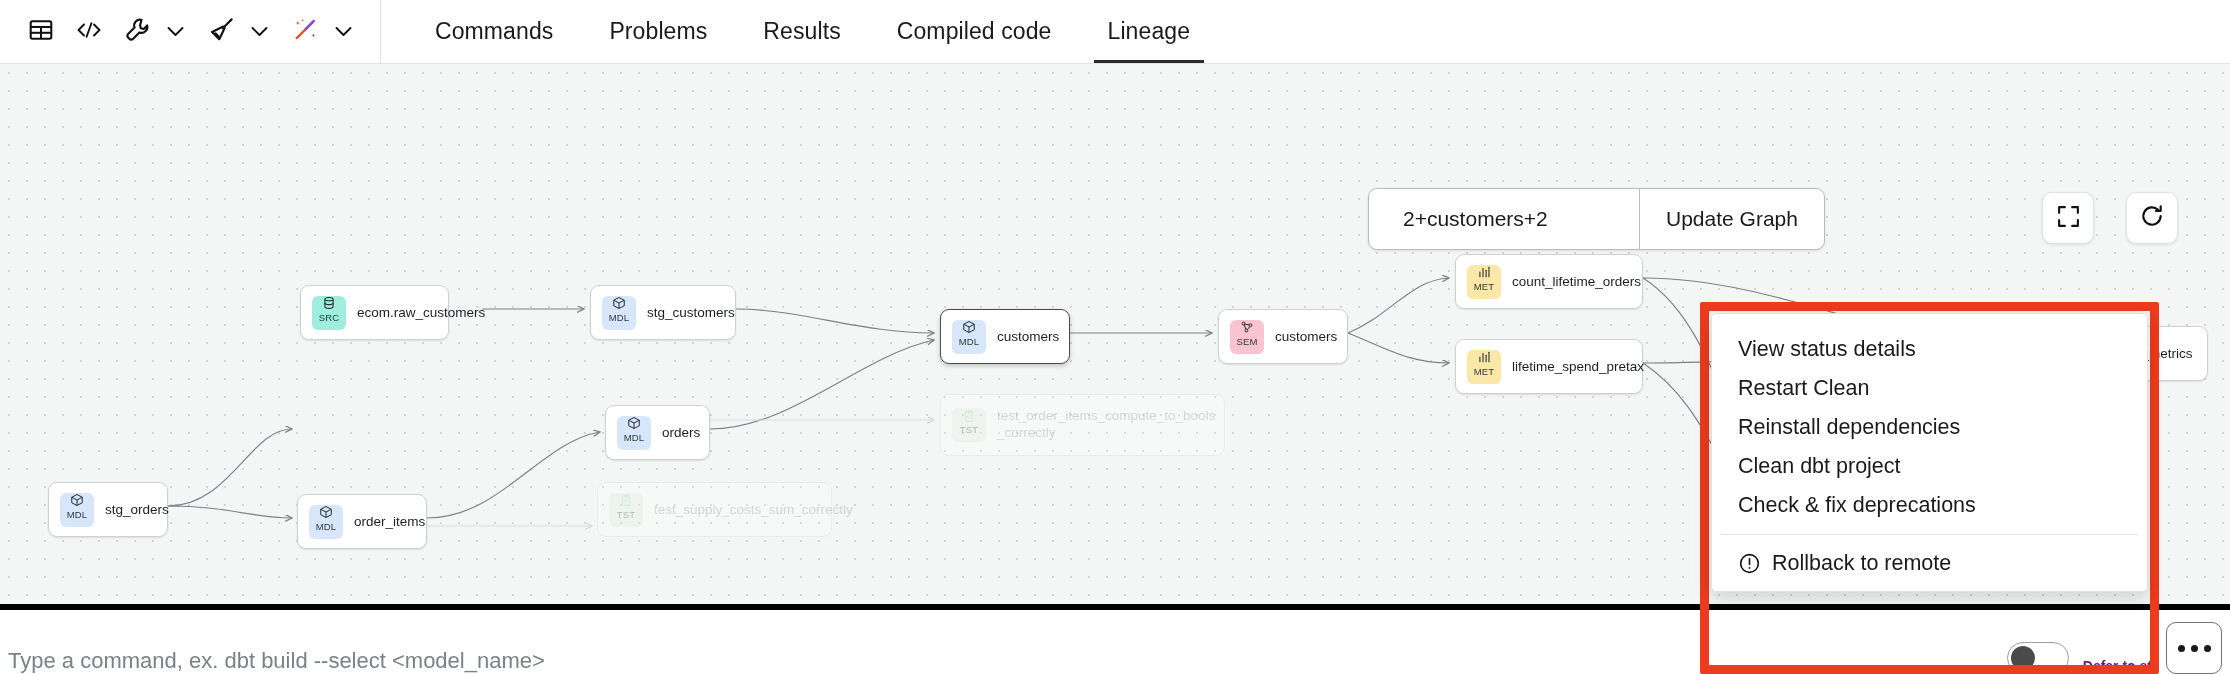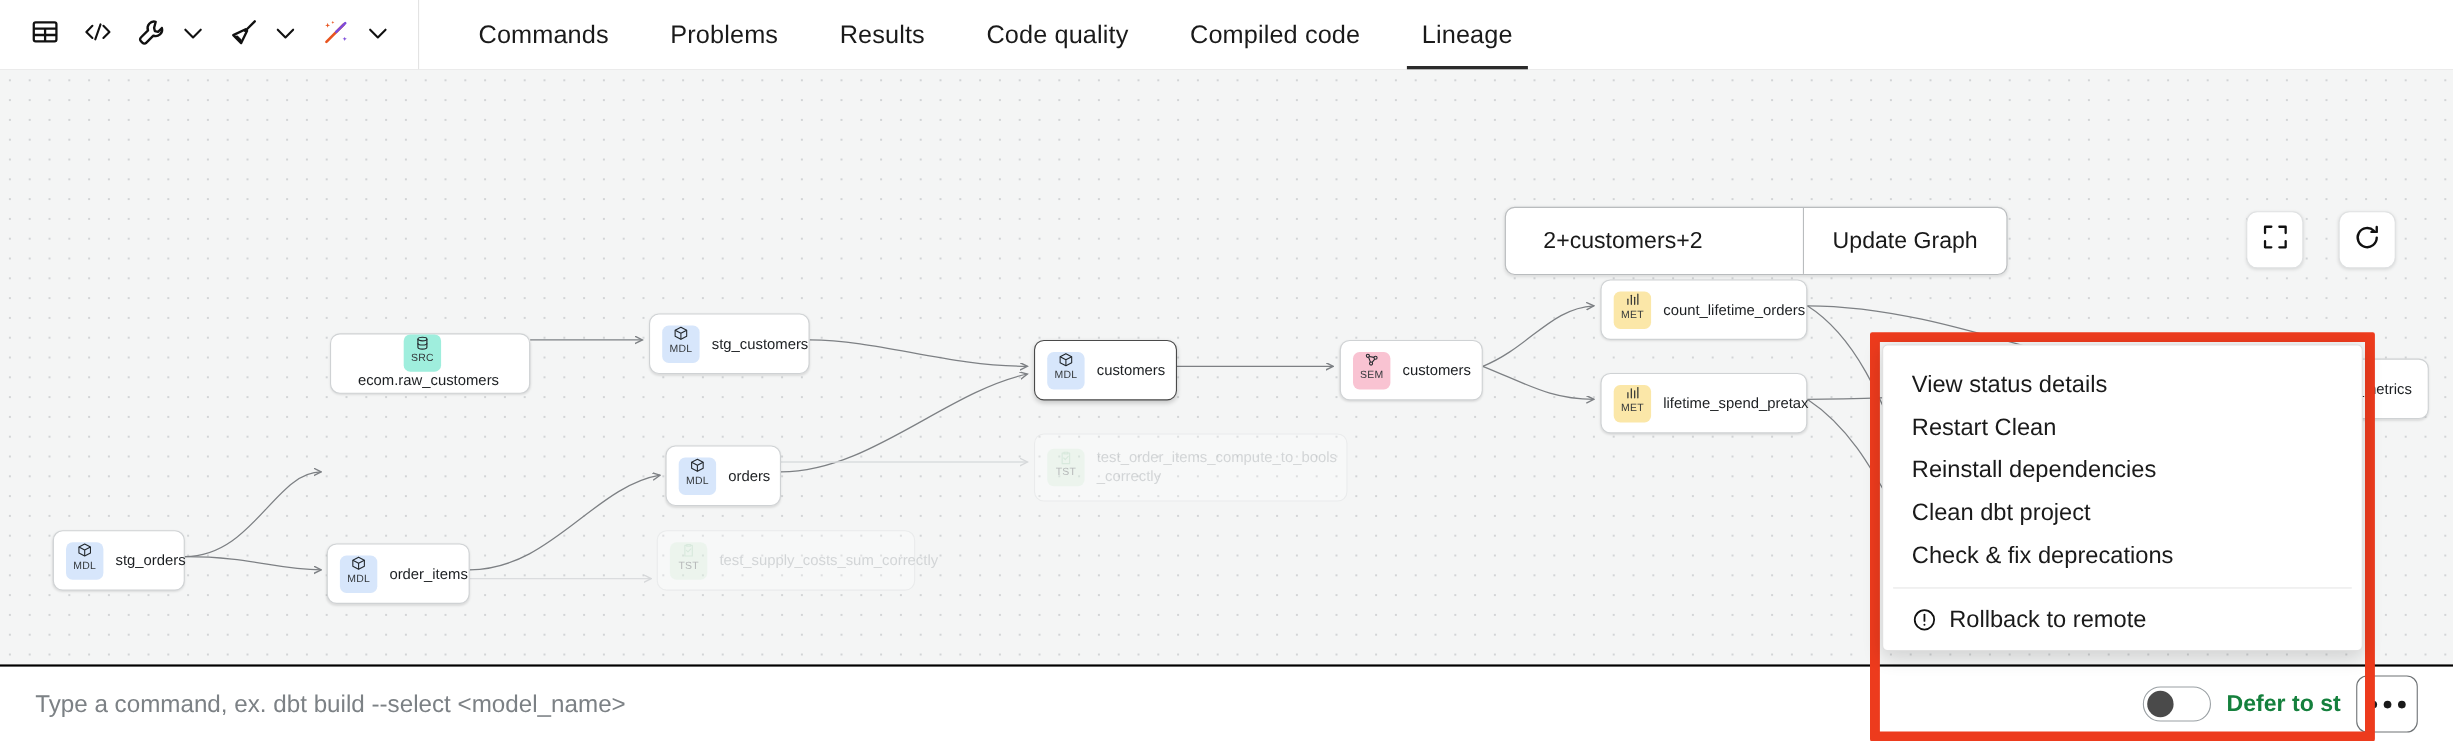--- a/index.html
+++ b/index.html
@@ -189,23 +189,23 @@
     cursor: pointer;
     white-space: nowrap;
   }
   .menu-sep { height: 1px; background: #e6e6e6; margin: 9px 9px; }
 
   
   .bottombar {
     position: relative;
     height: 70px; min-height: 70px;
     background: #ffffff;
-    border-top: 2px solid #000000;
-    display: flex; align-items: center;
-    padding: 0 32px;
+    border-top: 6px solid #000000;
+    display: flex; align-items: flex-end;
+    padding: 0 8px;
     gap: 14px;
   }
   .cmd-input {
     flex: 1;
     border: none; outline: none;
     font-size: 22px;
     color: #1a1a1a;
     font-family: "Liberation Sans", sans-serif;
     background: transparent;
   }
@@ -217,21 +217,21 @@
     background: #ffffff;
     position: relative; flex: none;
     cursor: pointer;
   }
   .toggle .knob {
     position: absolute; left: 3px; top: 3px;
     width: 24px; height: 24px; border-radius: 50%;
     background: #4a4a4a;
   }
   .defer-label {
-    font-size: 21px; color: #15803d; white-space: nowrap;
+    font-size: 14px; color: #701a75; white-space: nowrap;
     font-weight: bold;
   }
   .more-btn {
     width: 56px; height: 52px;
     border: 1px solid #6e7275;
     border-radius: 10px;
     display: flex; align-items: center; justify-content: center;
     gap: 6px; cursor: pointer; flex: none;
     background: #fff;
   }
@@ -315,21 +315,20 @@
               <polyline points="1.5,2 8.5,9 15.5,2"></polyline>
             </svg>
         </span>
       </div>
     </div>
 
     <div class="tabs" id="tabs">
         <div class="tab">Commands</div>
         <div class="tab">Problems</div>
         <div class="tab">Results</div>
-        <div class="tab">Code quality</div>
         <div class="tab">Compiled code</div>
         <div class="tab active">Lineage</div>
       </div>
   </div>
 
   <div class="canvas">
 
     <svg class="edges" viewBox="0 0 2230 540" preserveAspectRatio="none">
       <defs>
         <marker id="ah" markerWidth="7" markerHeight="7" refX="6" refY="3" orient="auto">
@@ -366,21 +365,21 @@
             <span class="glyph">
               <svg width="14" height="14" viewBox="0 0 24 24" fill="none" stroke="#23282c" stroke-width="1.7" stroke-linejoin="round">
                 <path d="M12 2.6 21 7.3v9.4L12 21.4 3 16.7V7.3z"></path>
                 <path d="M3 7.3 12 12l9-4.7M12 12v9.4"></path>
               </svg>
             </span>
             <span class="tag">MDL</span>
           </div>
           <div class="node-label">stg_orders</div>
         </div>
-        <div class="node" style="left: 300px; top: 239px; width: 182px; height: 55px; flex-direction: column;">
+        <div class="node" style="left: 300px; top: 221px; width: 149px; height: 55px;">
           <div class="badge b-src">
             <span class="glyph">
               <svg width="14" height="14" viewBox="0 0 24 24" fill="none" stroke="#23282c" stroke-width="1.8">
                 <ellipse cx="12" cy="5.5" rx="7" ry="2.8"></ellipse>
                 <path d="M5 5.5v13c0 1.6 3.1 2.8 7 2.8s7-1.2 7-2.8v-13"></path>
                 <path d="M5 12c0 1.6 3.1 2.8 7 2.8s7-1.2 7-2.8"></path>
               </svg>
             </span>
             <span class="tag">SRC</span>
           </div>

